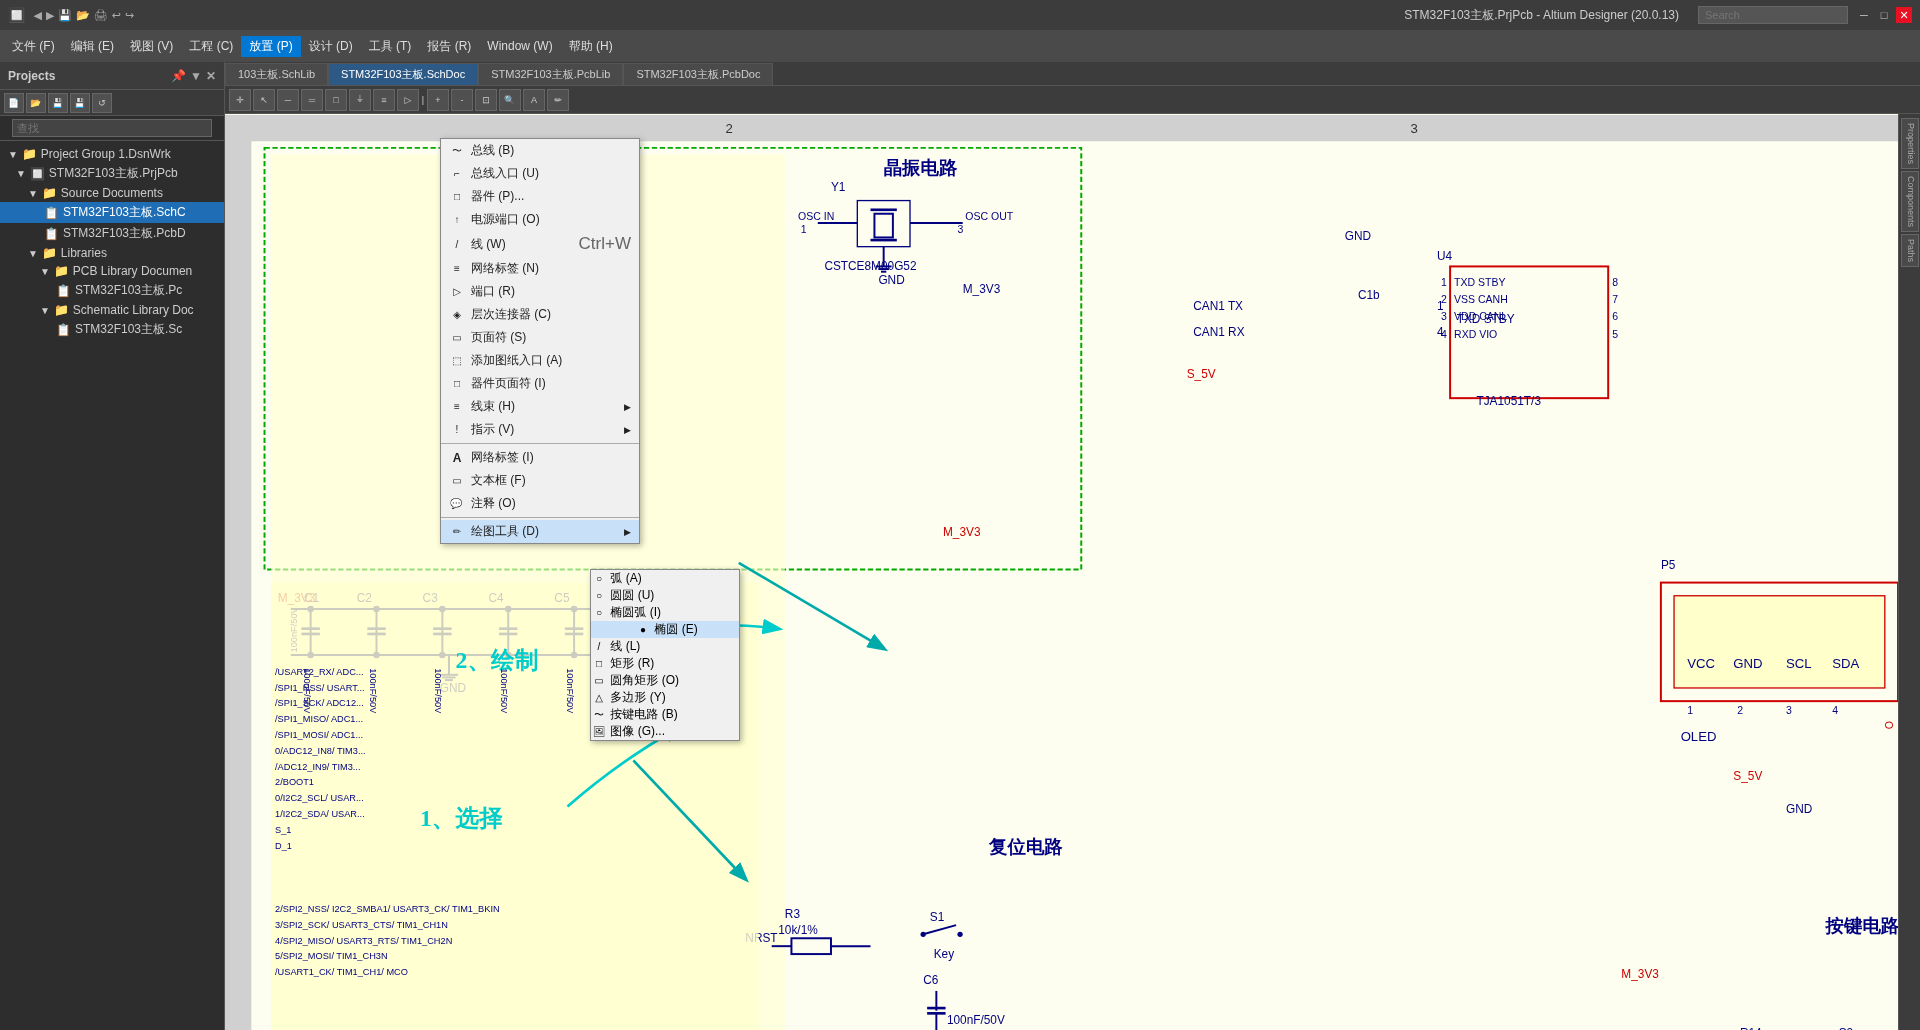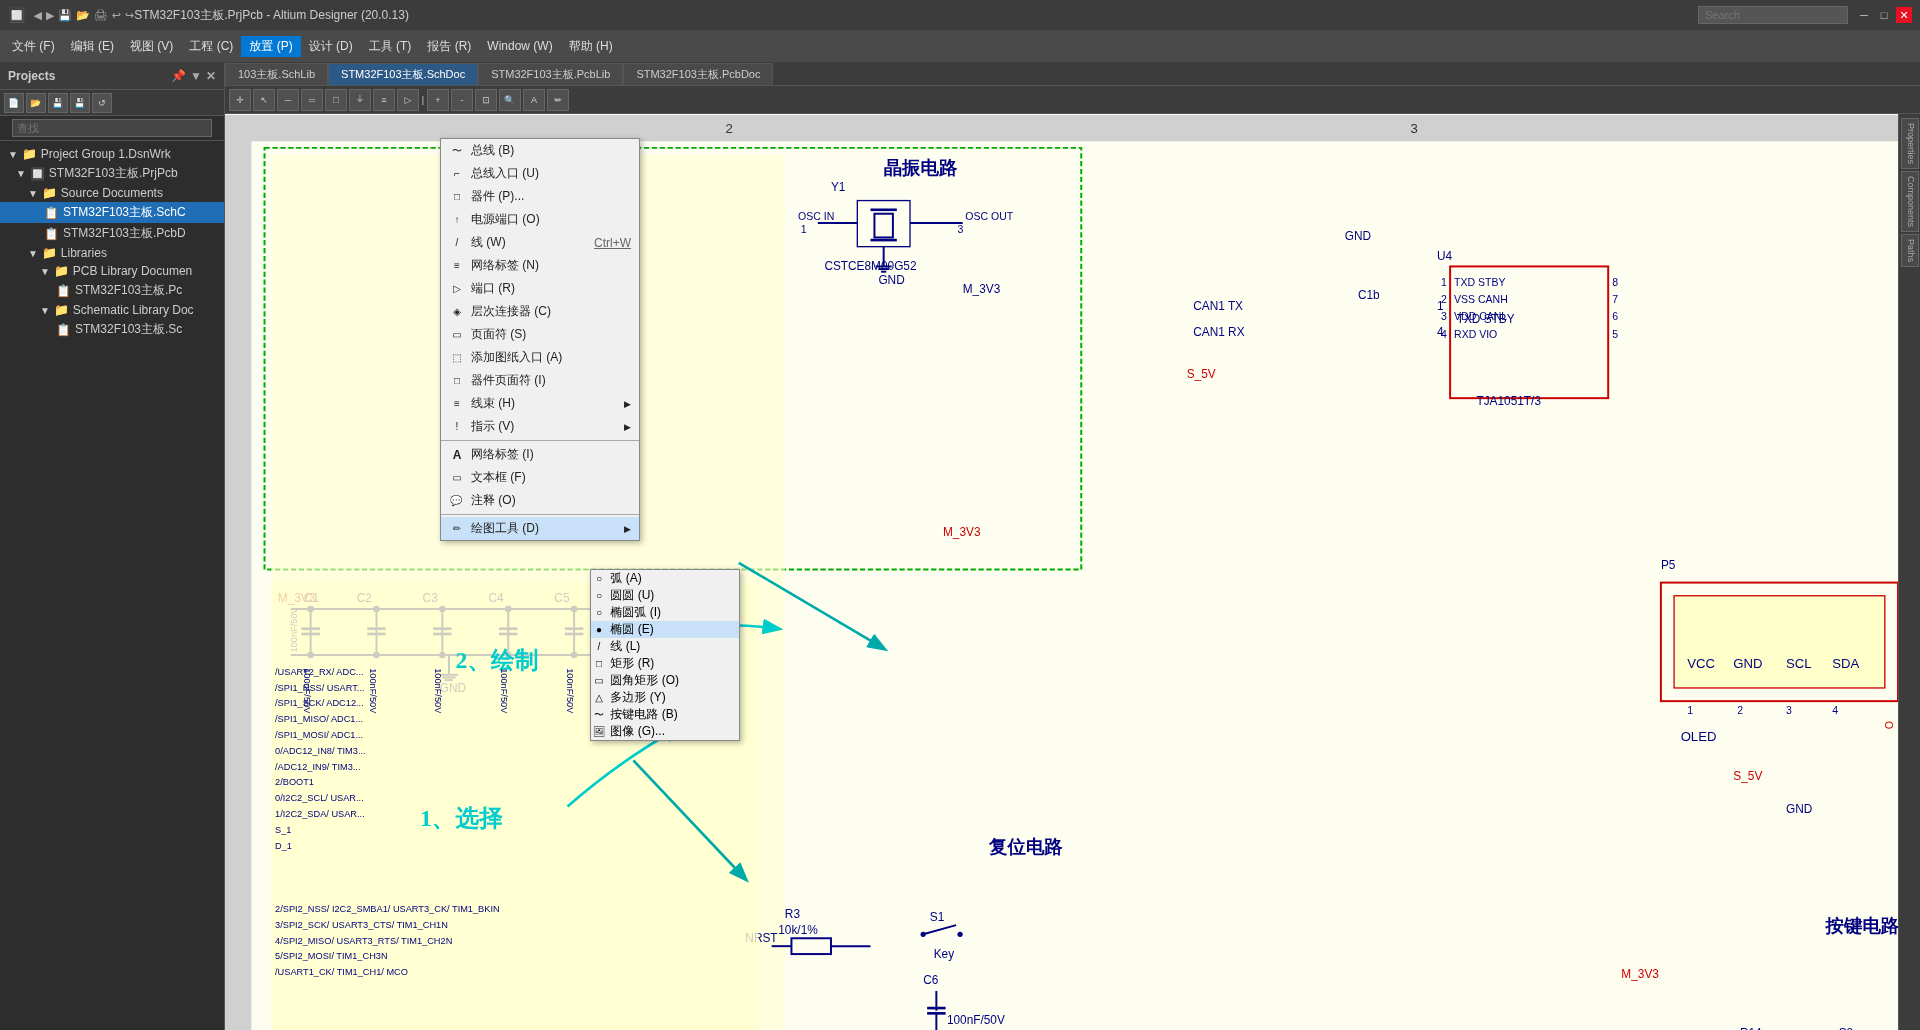--- a/index.html
+++ b/index.html
@@ -9,21 +9,21 @@
     #titlebar {
       height: 30px;
       background: #3c3c3c;
       display: flex;
       align-items: center;
       justify-content: space-between;
       padding: 0 8px;
       color: #ccc;
       font-size: 12px;
     }
-    #titlebar .title { flex: 1; text-align: left; }
+    #titlebar .title { flex: 1; text-align: right; }
     #titlebar .win-controls { display: flex; gap: 4px; }
     #titlebar .win-controls span {
       width: 16px; height: 16px; display: flex; align-items: center; justify-content: center; cursor: pointer; font-size: 11px;
     }
     #titlebar .win-close { background: #e81123; color: white; }
     #titlebar .search-box {
       background: #555; border: 1px solid #666; color: #ccc; padding: 2px 6px; font-size: 11px; width: 150px;
     }
 
     
@@ -224,22 +224,21 @@
       font-size: 9px;
     }
     .dropdown-menu .menu-divider {
       height: 1px;
       background: #aaa;
       margin: 2px 0;
     }
     .dropdown-menu .menu-shortcut {
       margin-left: auto;
       color: #666;
-      font-size: 12px;
-      text-decoration: underline;
+      font-size: 17px;
     }
     .menu-icon {
       width: 16px;
       height: 16px;
       display: inline-flex;
       align-items: center;
       justify-content: center;
       font-size: 10px;
     }
 
@@ -771,21 +770,21 @@
               <span>弧 (A)</span>
             </div>
             <div class="menu-section-item">
               <span class="menu-icon">○</span>
               <span>圆圆 (U)</span>
             </div>
             <div class="menu-section-item">
               <span class="menu-icon">○</span>
               <span>椭圆弧 (I)</span>
             </div>
-            <div class="menu-section-item" style="background:#c8e0f8;">
+            <div class="menu-section-item" style="background:#c8e0f8;padding-left:44px;">
               <span class="menu-icon">●</span>
               <span>椭圆 (E)</span>
             </div>
             <div class="menu-section-item">
               <span class="menu-icon">/</span>
               <span>线 (L)</span>
             </div>
             <div class="menu-section-item">
               <span class="menu-icon">□</span>
               <span>矩形 (R)</span>

